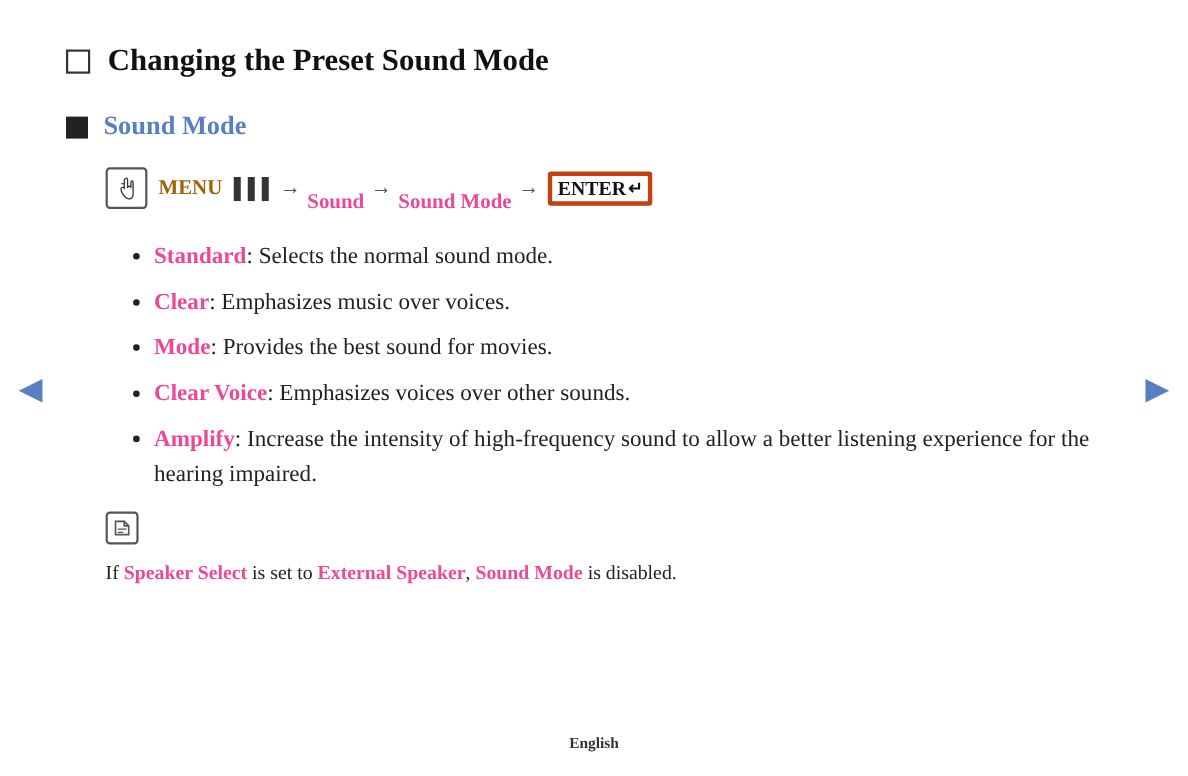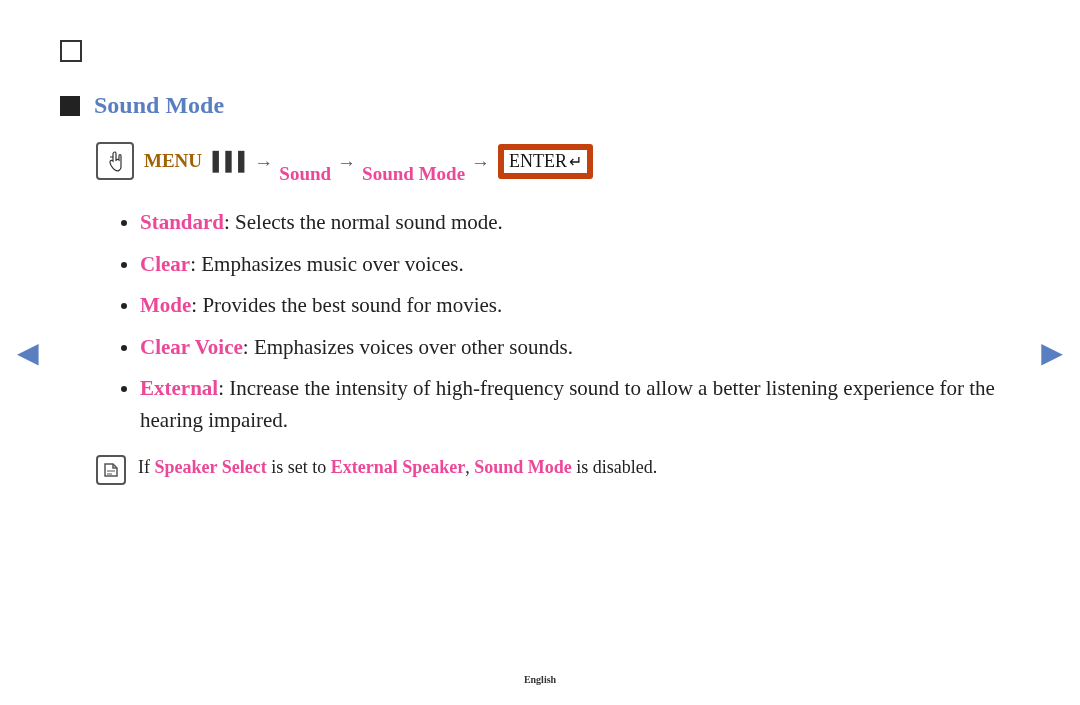--- a/index.html
+++ b/index.html
@@ -110,24 +110,24 @@
 
     .blue-text {
       color: #ec4899;
       font-weight: bold;
       margin-top: 26px;
     }
 
     .enter-icon {
       display: inline-flex;
       align-items: center;
-      border: 6px solid #c2410c;
+      border: 4px solid #c2410c;
       border-radius: 3px;
       padding: 1px 5px;
-      font-weight: normal;
+      font-weight: bold;
       font-size: 18px;
       color: #111;
       margin-left: 2px;
     }
 
     .enter-arrow {
       font-size: 16px;
       margin-left: 2px;
     }
 
@@ -142,20 +142,21 @@
       font-size: 21px;
       line-height: 1.5;
     }
 
     .note-row {
       display: flex;
       align-items: flex-start;
       gap: 12px;
       margin-left: 36px;
       margin-top: 10px;
+      flex-direction: column;
     }
 
     .note-icon {
       width: 30px;
       height: 30px;
       border: 2px solid #555;
       border-radius: 4px;
       display: inline-flex;
       align-items: center;
       justify-content: center;
@@ -190,32 +191,33 @@
       color: #5a7fc0;
       cursor: pointer;
       user-select: none;
     }
 
     .footer {
       position: absolute;
       bottom: 20px;
       left: 50%;
       transform: translateX(-50%);
-      font-size: 10px;
+      font-size: 14px;
       font-weight: bold;
       color: #333;
     }
   </style>
 </head>
 <body>
 
 <div class="page-container">
 
   <div class="main-title">
     <span class="checkbox-icon"></span>
+    <span>Changing the Preset Sound Mode</span>
   </div>
 
   <div class="section-header">
     <span class="square-bullet"></span>
     <span class="section-title">Sound Mode</span>
   </div>
 
   <div class="menu-row">
     <span class="menu-icon">
       <svg width="20" height="22" viewBox="0 0 20 22" fill="none" xmlns="http://www.w3.org/2000/svg">
@@ -243,21 +245,21 @@
     <li>
       <span class="blue-text">Clear</span><span>: Emphasizes music over voices.</span>
     </li>
     <li>
       <span class="blue-text">Mode</span><span>: Provides the best sound for movies.</span>
     </li>
     <li>
       <span class="blue-text">Clear Voice</span><span>: Emphasizes voices over other sounds.</span>
     </li>
     <li>
-      <span class="blue-text">External</span><span>: Increase the intensity of high-frequency sound to allow a better listening experience for the hearing impaired.</span>
+      <span class="blue-text">Amplify</span><span>: Increase the intensity of high-frequency sound to allow a better listening experience for the hearing impaired.</span>
     </li>
   </ul>
 
   <div class="note-row">
     <span class="note-icon">
       <svg width="16" height="16" viewBox="0 0 16 16" fill="none" xmlns="http://www.w3.org/2000/svg">
         <path d="M2 2 L10 2 L14 6 L14 14 L2 14 Z" stroke="#555" stroke-width="1.5" fill="none"></path>
         <path d="M10 2 L10 6 L14 6" stroke="#555" stroke-width="1.5" fill="none"></path>
         <line x1="4" y1="9" x2="12" y2="9" stroke="#555" stroke-width="1"></line>
         <line x1="4" y1="12" x2="9" y2="12" stroke="#555" stroke-width="1"></line>

